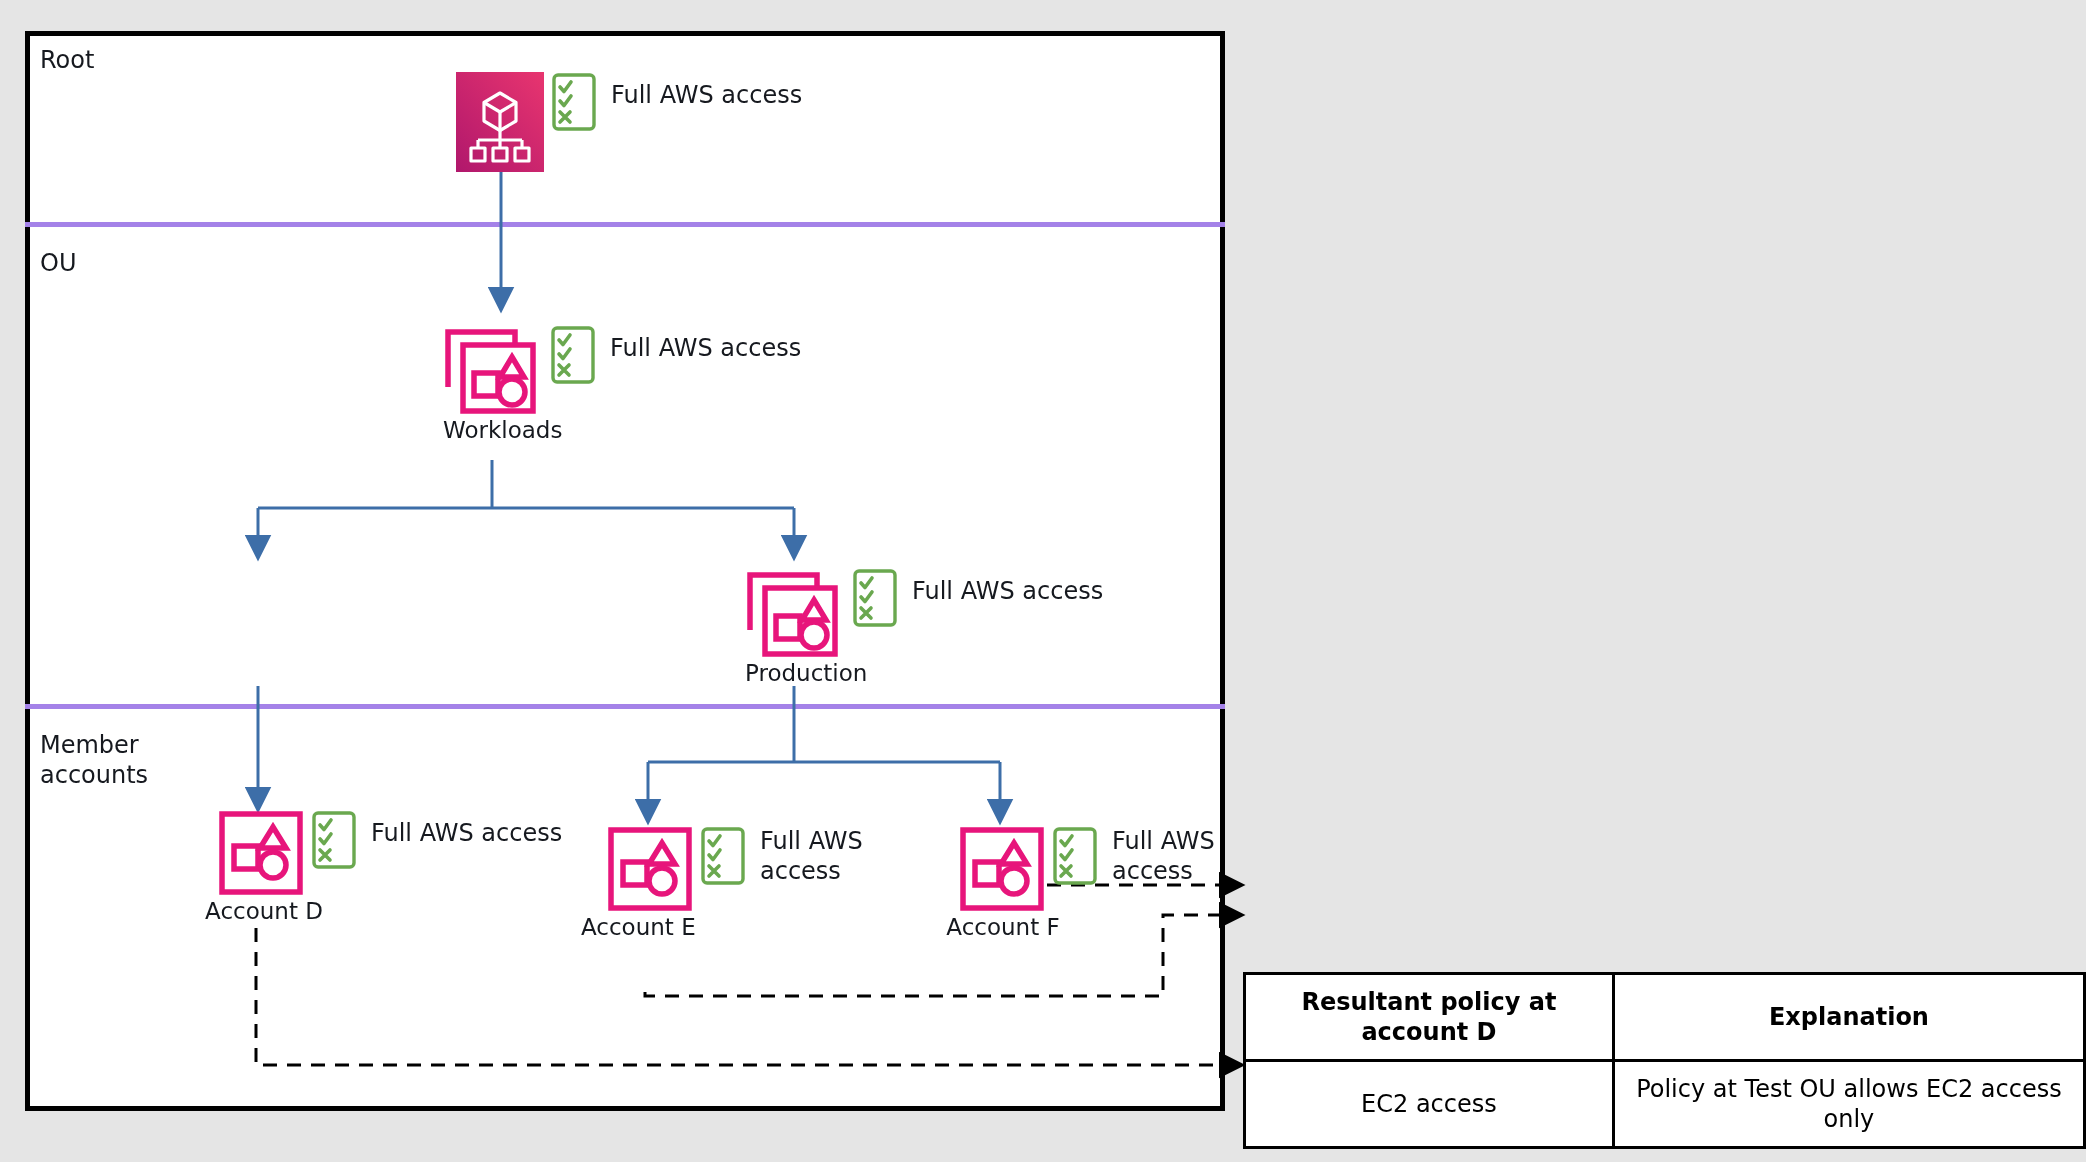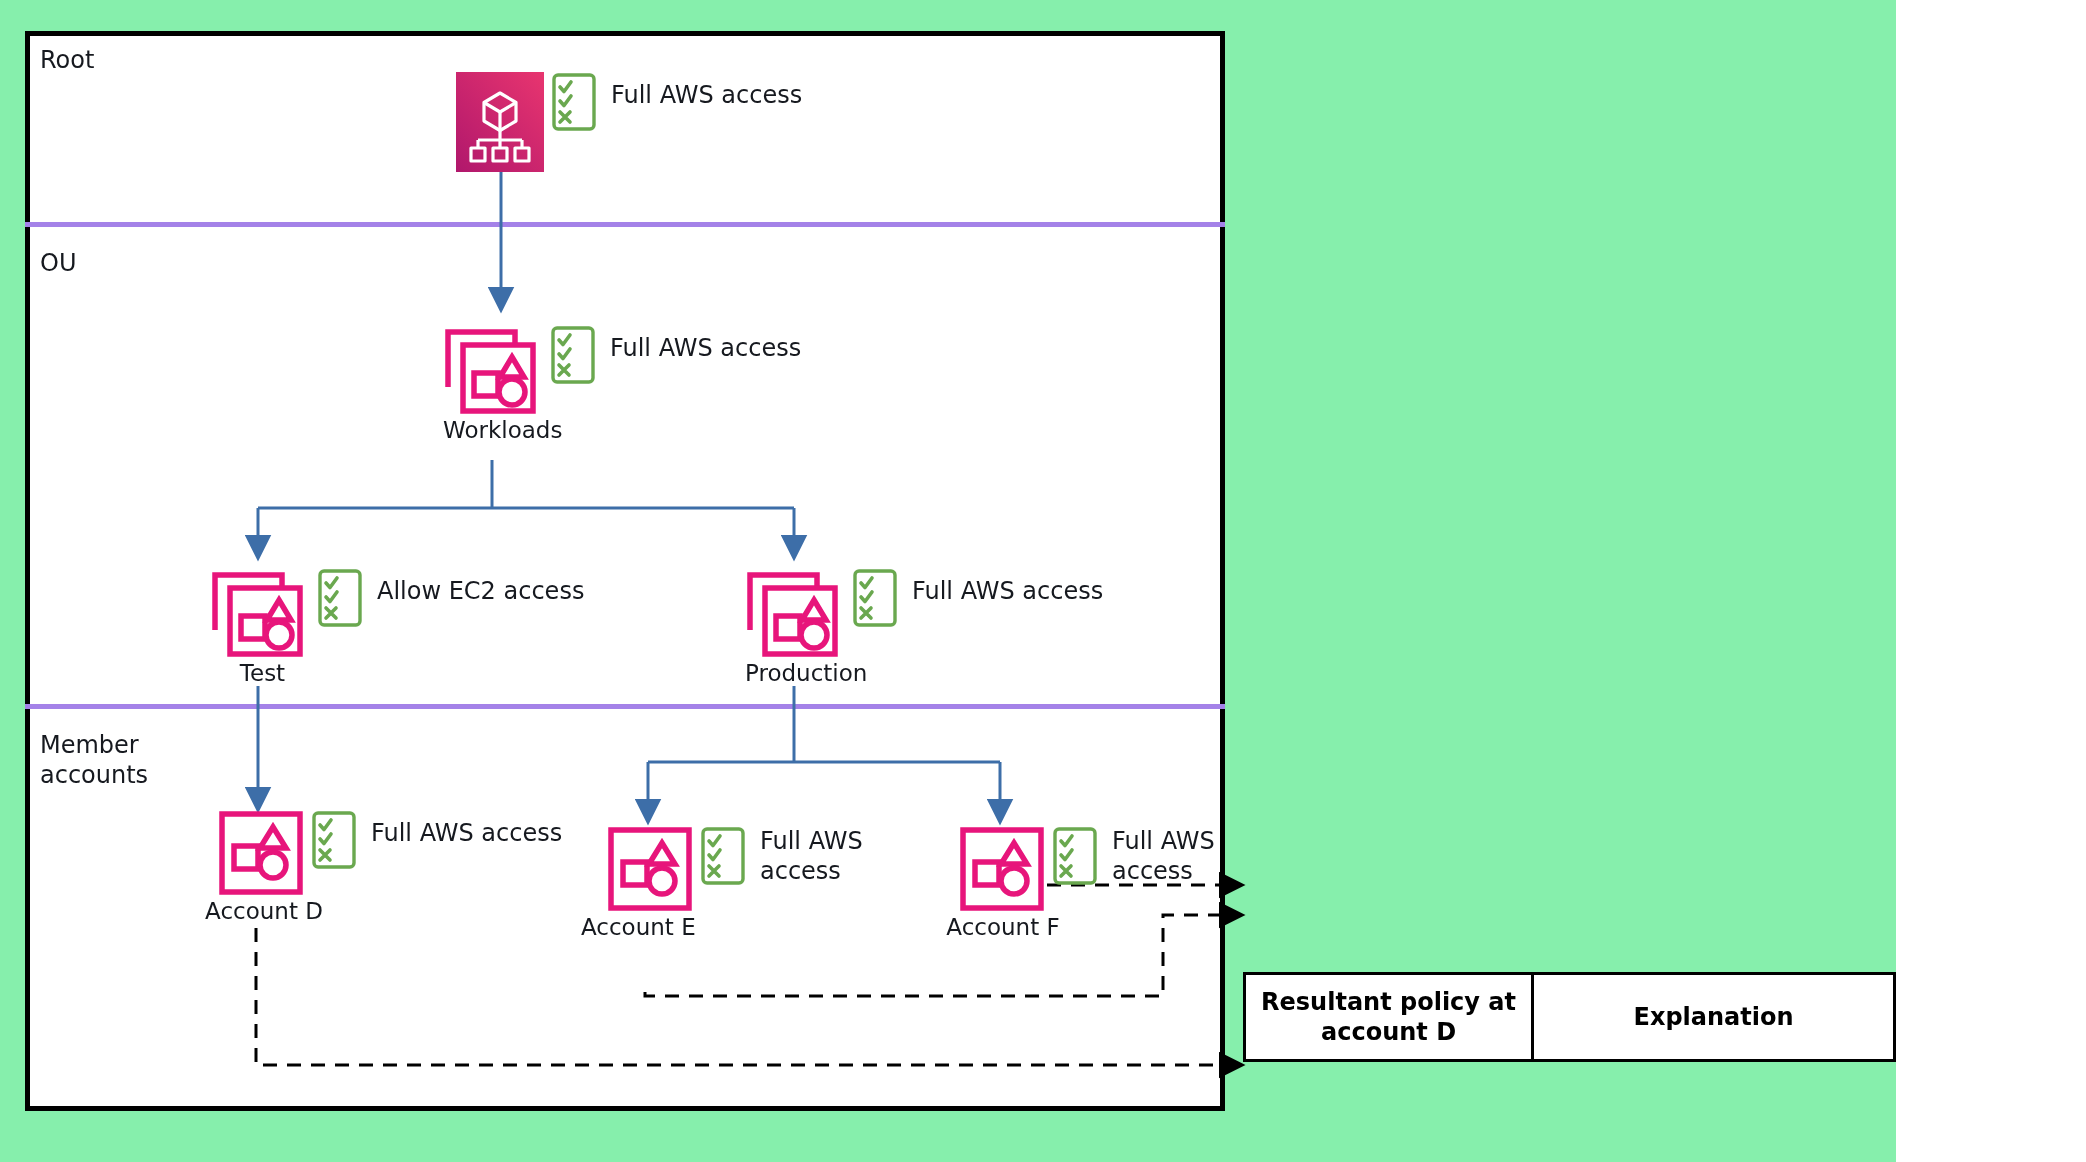--- a/index.html
+++ b/index.html
@@ -2,23 +2,23 @@
 <html><head>
 <meta charset="utf-8">
 <style>
   html, body {
     margin: 0;
     padding: 0;
     background: #ffffff;
   }
   #page {
     position: relative;
-    width: 1896px;
+    width: 2086px;
     height: 1162px;
-    background: #86efac;
+    background: #e5e5e5;
     font-family: "DejaVu Sans", "Liberation Sans", sans-serif;
     overflow: hidden;
   }
 
   
   .org-container {
     position: absolute;
     left: 25px;
     top: 31px;
     width: 1200px;
@@ -227,45 +227,20 @@
             <path d="M9 29 L13 33.5 L20 24"></path>
             <path d="M9 40 L19 50 M19 40 L9 50"></path>
           </g>
         </svg>
       </span>
       <span class="policy-label">Full AWS access</span>
     </div>
     <div class="node-caption" style="width:105px; text-align:center;">Workloads</div>
   </div>
 
-  <div class="node" style="left:210px; top:568px;">
-    <div class="node-row">
-      <svg width="100" height="92" viewBox="0 0 100 92">
-        <g stroke="#e7157b" stroke-width="5.5" fill="none" stroke-linejoin="miter">
-          <path d="M5 62 L5 7 L72 7 L72 18"></path>
-          <rect x="20" y="20" width="70" height="66"></rect>
-          <rect x="31" y="48" width="24" height="23"></rect>
-          <path d="M69 32 L81 52 L57 52 Z"></path>
-          <circle cx="69" cy="67" r="13"></circle>
-        </g>
-      </svg>
-      <span class="badge-wrap">
-        <svg width="46" height="60" viewBox="0 0 46 60">
-          <rect x="3" y="3" width="40" height="54" rx="4" ry="4" fill="#ffffff" stroke="#6aa84f" stroke-width="3.4"></rect>
-          <g stroke="#6aa84f" stroke-width="3.6" fill="none" stroke-linecap="round" stroke-linejoin="round">
-            <path d="M9 15 L13 19.5 L20 10"></path>
-            <path d="M9 29 L13 33.5 L20 24"></path>
-            <path d="M9 40 L19 50 M19 40 L9 50"></path>
-          </g>
-        </svg>
-      </span>
-      <span class="policy-label">Allow EC2 access</span>
-    </div>
-    <div class="node-caption" style="width:105px; text-align:center;">Test</div>
-  </div>
 
   <div class="node" style="left:745px; top:568px;">
     <div class="node-row">
       <svg width="100" height="92" viewBox="0 0 100 92">
         <g stroke="#e7157b" stroke-width="5.5" fill="none" stroke-linejoin="miter">
           <path d="M5 62 L5 7 L72 7 L72 18"></path>
           <rect x="20" y="20" width="70" height="66"></rect>
           <rect x="31" y="48" width="24" height="23"></rect>
           <path d="M69 32 L81 52 L57 52 Z"></path>
           <circle cx="69" cy="67" r="13"></circle>
@@ -363,16 +338,20 @@
     <div class="node-caption" style="width:140px; text-align:center; margin-left:-26px;">Account F</div>
   </div>
 
 
   <table class="result-table" style="left:1243px; top:972px;">
     <tbody>
       <tr class="row-head">
         <td class="head col-a">Resultant policy at account D</td>
         <td class="head col-b">Explanation</td>
       </tr>
+      <tr class="row-body">
+        <td class="col-a">EC2 access</td>
+        <td class="col-b">Policy at Test OU allows EC2 access only</td>
+      </tr>
     </tbody>
   </table>
 
 </div>
 
 </body></html>

